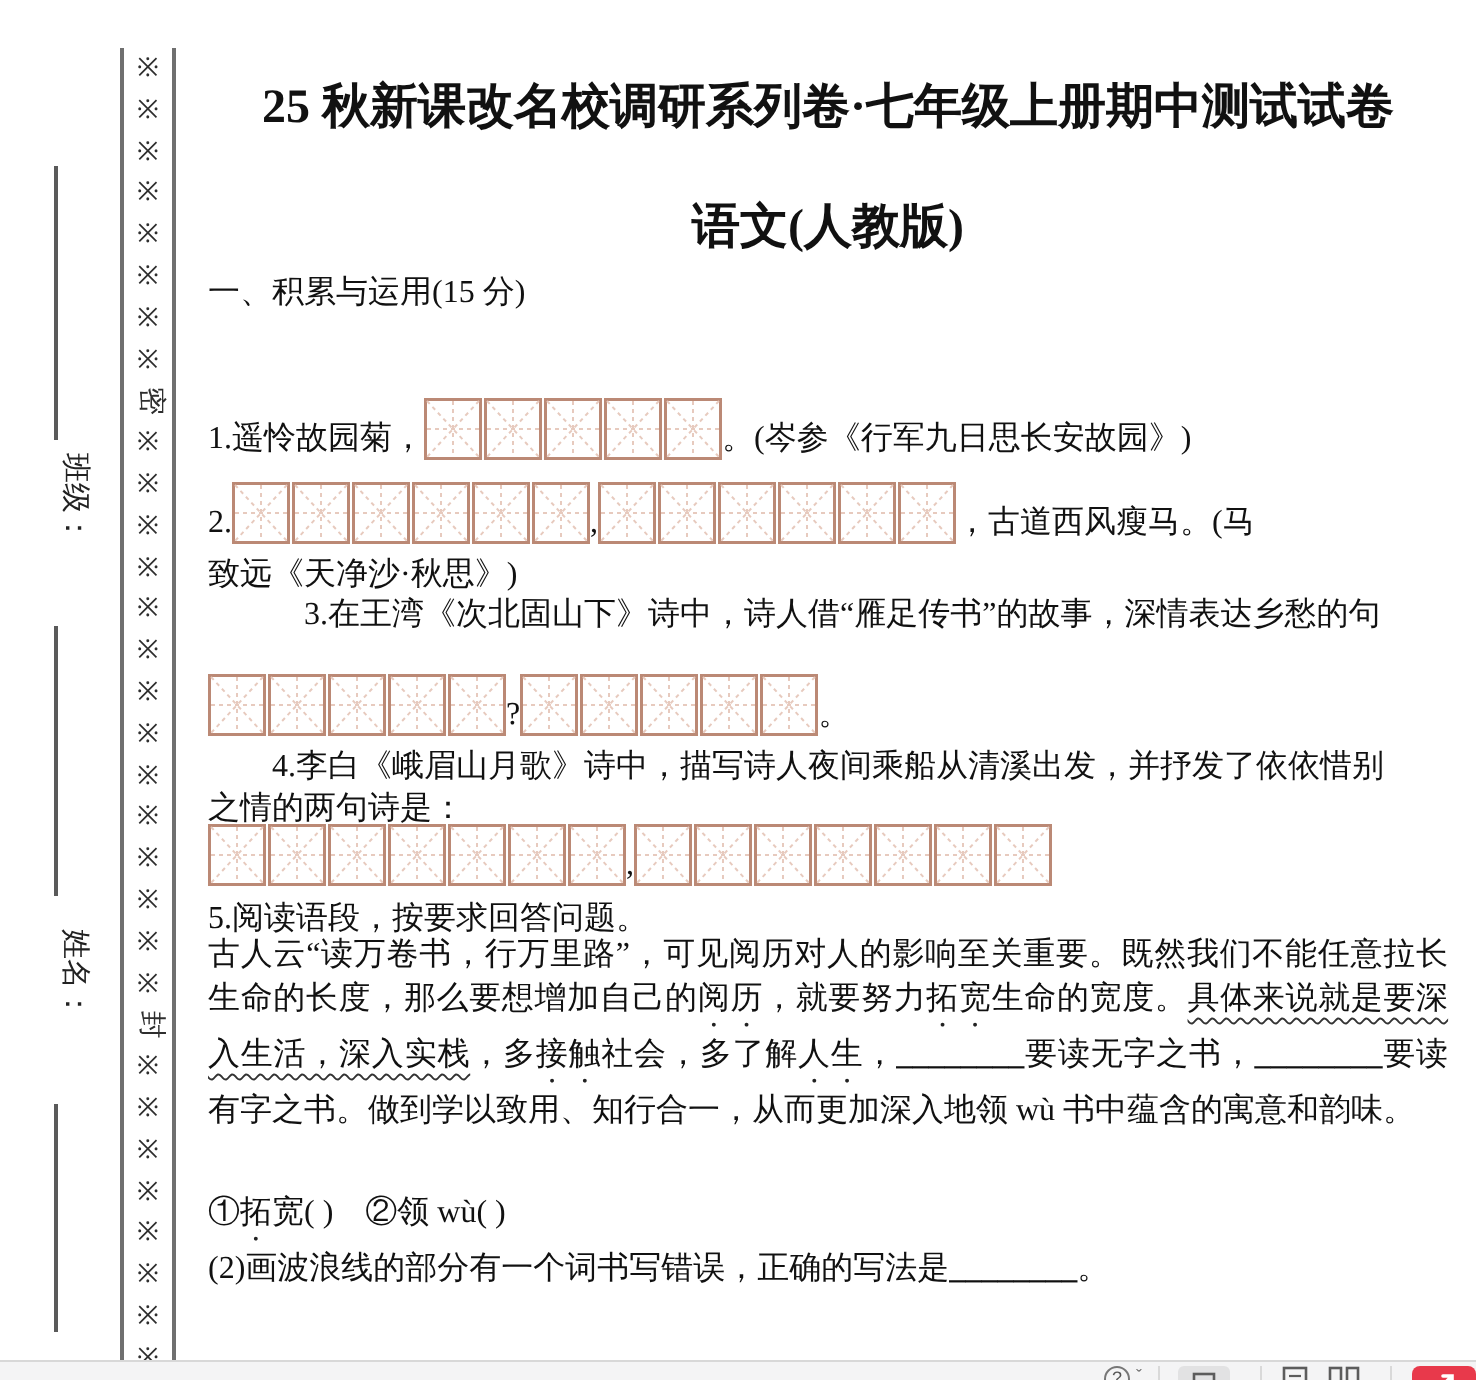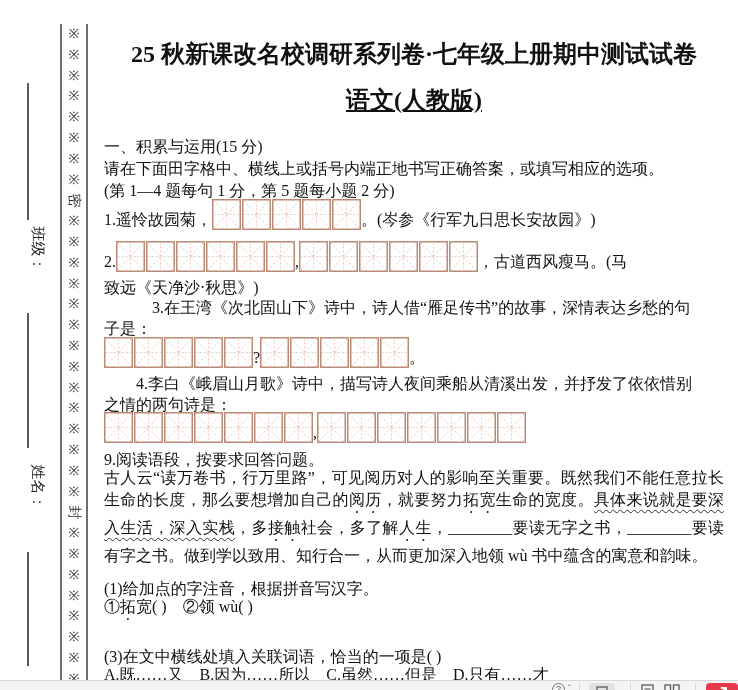--- a/index.html
+++ b/index.html
@@ -27,21 +27,21 @@
   .doc-title { font-weight:bold; font-size:24px; }
   .boxrow { display:flex; align-items:flex-end; }
   .boxrow > span { line-height:20px; padding-bottom:1px; white-space:pre; }
   .boxes { display:flex; gap:1px; }
   .tbox { display:block; }
   .passage { text-align:justify; line-height:21.8px; }
   .plain { }
   .dots { -webkit-text-emphasis:filled dot #222; -webkit-text-emphasis-position:under right;
           text-emphasis:filled dot #222; text-emphasis-position:under right; }
   .wavy { text-decoration:underline wavy #333 1px; text-underline-offset:4px; }
-  .blank { letter-spacing:0; }
+  .blank { letter-spacing:0;font-weight:bold; }
 
   
   #statusbar { position:absolute; left:0; top:680px; width:738px; height:10px;
     background:#f4f4f5; border-top:1px solid #d8d8d8; }
   .sb-item { position:absolute; top:683px; }
   .sb-sep { position:absolute; top:683px; width:1px; height:10px; background:#d9d9d9; }
   .sb-help { left:552px; width:13px; height:13px; border:1.2px solid #777; border-radius:50%;
     font-size:9px; line-height:11px; text-align:center; color:#555;
     font-family:"Liberation Sans",sans-serif; background:#f4f4f5; }
   .sb-caret { left:568px; font-size:9px; color:#666; font-family:"Liberation Sans",sans-serif; }
@@ -95,25 +95,23 @@
       <div class="seal-item">※</div>
       <div class="seal-item">※</div>
       <div class="seal-item">※</div>
       <div class="seal-item">※</div>
     </div>
   <div class="seal-line" style="left:86px;"></div>
 
   <div id="content">
 
     <div class="blk center doc-title" style="top:44px;">25 秋新课改名校调研系列卷·七年级上册期中测试试卷</div>
-    <div class="blk center doc-title" style="top:90px;text-decoration:underline;">语文(人教版)</div>
+    <div class="blk center doc-title" style="top:104px;">语文(人教版)</div>
 
     <div class="blk" style="top:136px;">一、积累与运用(15 分)</div>
-    <div class="blk" style="top:158px;">请在下面田字格中、横线上或括号内端正地书写正确答案，或填写相应的选项。</div>
-    <div class="blk" style="top:180px;">(第 1—4 题每句 1 分，第 5 题每小题 2 分)</div>
 
     <div class="blk boxrow" style="top:199px;">
       <span>1.遥怜故园菊，</span>
       <span class="boxes"><svg class="tbox" width="29" height="31" viewBox="0 0 29 31">
             <rect x="0.75" y="0.75" width="27.5" height="29.5" fill="none" stroke="#bb8975" stroke-width="1.5"></rect>
             <line x1="1.5" y1="1.5" x2="27.5" y2="29.5" stroke="#e7cabe" stroke-width="1" stroke-dasharray="2 2"></line>
             <line x1="27.5" y1="1.5" x2="1.5" y2="29.5" stroke="#e7cabe" stroke-width="1" stroke-dasharray="2 2"></line>
             <line x1="14.5" y1="1.5" x2="14.5" y2="29.5" stroke="#e7cabe" stroke-width="1" stroke-dasharray="2 2"></line>
             <line x1="1.5" y1="15.5" x2="27.5" y2="15.5" stroke="#e7cabe" stroke-width="1" stroke-dasharray="2 2"></line>
           </svg><svg class="tbox" width="29" height="31" viewBox="0 0 29 31">
@@ -219,21 +217,20 @@
             <line x1="1.5" y1="1.5" x2="27.5" y2="29.5" stroke="#e7cabe" stroke-width="1" stroke-dasharray="2 2"></line>
             <line x1="27.5" y1="1.5" x2="1.5" y2="29.5" stroke="#e7cabe" stroke-width="1" stroke-dasharray="2 2"></line>
             <line x1="14.5" y1="1.5" x2="14.5" y2="29.5" stroke="#e7cabe" stroke-width="1" stroke-dasharray="2 2"></line>
             <line x1="1.5" y1="15.5" x2="27.5" y2="15.5" stroke="#e7cabe" stroke-width="1" stroke-dasharray="2 2"></line>
           </svg></span>
       <span>，古道西风瘦马。(马</span>
     </div>
     <div class="blk" style="top:277px;">致远《天净沙·秋思》)</div>
 
     <div class="blk" style="top:297px;margin-left:48px;">3.在王湾《次北固山下》诗中，诗人借“雁足传书”的故事，深情表达乡愁的句</div>
-    <div class="blk" style="top:318px;">子是：</div>
     <div class="blk boxrow" style="top:337px;">
       <span class="boxes"><svg class="tbox" width="29" height="31" viewBox="0 0 29 31">
             <rect x="0.75" y="0.75" width="27.5" height="29.5" fill="none" stroke="#bb8975" stroke-width="1.5"></rect>
             <line x1="1.5" y1="1.5" x2="27.5" y2="29.5" stroke="#e7cabe" stroke-width="1" stroke-dasharray="2 2"></line>
             <line x1="27.5" y1="1.5" x2="1.5" y2="29.5" stroke="#e7cabe" stroke-width="1" stroke-dasharray="2 2"></line>
             <line x1="14.5" y1="1.5" x2="14.5" y2="29.5" stroke="#e7cabe" stroke-width="1" stroke-dasharray="2 2"></line>
             <line x1="1.5" y1="15.5" x2="27.5" y2="15.5" stroke="#e7cabe" stroke-width="1" stroke-dasharray="2 2"></line>
           </svg><svg class="tbox" width="29" height="31" viewBox="0 0 29 31">
             <rect x="0.75" y="0.75" width="27.5" height="29.5" fill="none" stroke="#bb8975" stroke-width="1.5"></rect>
             <line x1="1.5" y1="1.5" x2="27.5" y2="29.5" stroke="#e7cabe" stroke-width="1" stroke-dasharray="2 2"></line>
@@ -379,26 +376,24 @@
             <line x1="1.5" y1="15.5" x2="27.5" y2="15.5" stroke="#e7cabe" stroke-width="1" stroke-dasharray="2 2"></line>
           </svg><svg class="tbox" width="29" height="31" viewBox="0 0 29 31">
             <rect x="0.75" y="0.75" width="27.5" height="29.5" fill="none" stroke="#bb8975" stroke-width="1.5"></rect>
             <line x1="1.5" y1="1.5" x2="27.5" y2="29.5" stroke="#e7cabe" stroke-width="1" stroke-dasharray="2 2"></line>
             <line x1="27.5" y1="1.5" x2="1.5" y2="29.5" stroke="#e7cabe" stroke-width="1" stroke-dasharray="2 2"></line>
             <line x1="14.5" y1="1.5" x2="14.5" y2="29.5" stroke="#e7cabe" stroke-width="1" stroke-dasharray="2 2"></line>
             <line x1="1.5" y1="15.5" x2="27.5" y2="15.5" stroke="#e7cabe" stroke-width="1" stroke-dasharray="2 2"></line>
           </svg></span>
     </div>
 
-    <div class="blk" style="top:449px;">9.阅读语段，按要求回答问题。</div>
+    <div class="blk" style="top:449px;">5.阅读语段，按要求回答问题。</div>
     <div class="blk passage" style="top:467px;"><span class="plain">古人云“读万卷书，行万里路”，可见阅历对人的影响至关重要。既然我们不能任意拉长生命的长度，那么要想增加自己的</span><span class="dots">阅历</span><span class="plain">，就要努力</span><span class="dots">拓宽</span><span class="plain">生命的宽度。</span><span class="wavy">具体来说就是要深入生活，深入实栈</span><span class="plain">，多</span><span class="dots">接触</span><span class="plain">社会，多了解</span><span class="dots">人生</span><span class="plain">，</span><span class="blank">________</span><span class="plain">要读无字之书，</span><span class="blank">________</span><span class="plain">要读有字之书。做到学以致用、知行合一，从而更加深入地领 wù 书中蕴含的寓意和韵味。</span></div>
-    <div class="blk" style="top:578px;">(1)给加点的字注音，根据拼音写汉字。</div>
     <div class="blk" style="top:596px;"><span class="plain">①</span><span class="dots">拓</span><span class="plain">宽( )　②领 wù( )</span></div>
-    <div class="blk" style="top:646px;">(3)在文中横线处填入关联词语，恰当的一项是( )</div>
-    <div class="blk" style="top:664px;">A.既……又　B.因为……所以　C.虽然……但是　D.只有……才</div>
+    <div class="blk" style="top:624px;"><span class="plain">(2)画波浪线的部分有一个词书写错误，正确的写法是</span><span class="blank">________</span><span class="plain">。</span></div>
 
   </div>
 
   <div id="statusbar"></div>
   <div class="sb-item sb-help">?</div>
   <div class="sb-item sb-caret">ˇ</div>
   <div class="sb-sep" style="left:579px;"></div>
   <div class="sb-item sb-pill">
     <svg class="sb-icon" width="12" height="12" viewBox="0 0 12 12">
       <rect x="1" y="1" width="10" height="10" fill="none" stroke="currentColor" stroke-width="1.3"></rect>

